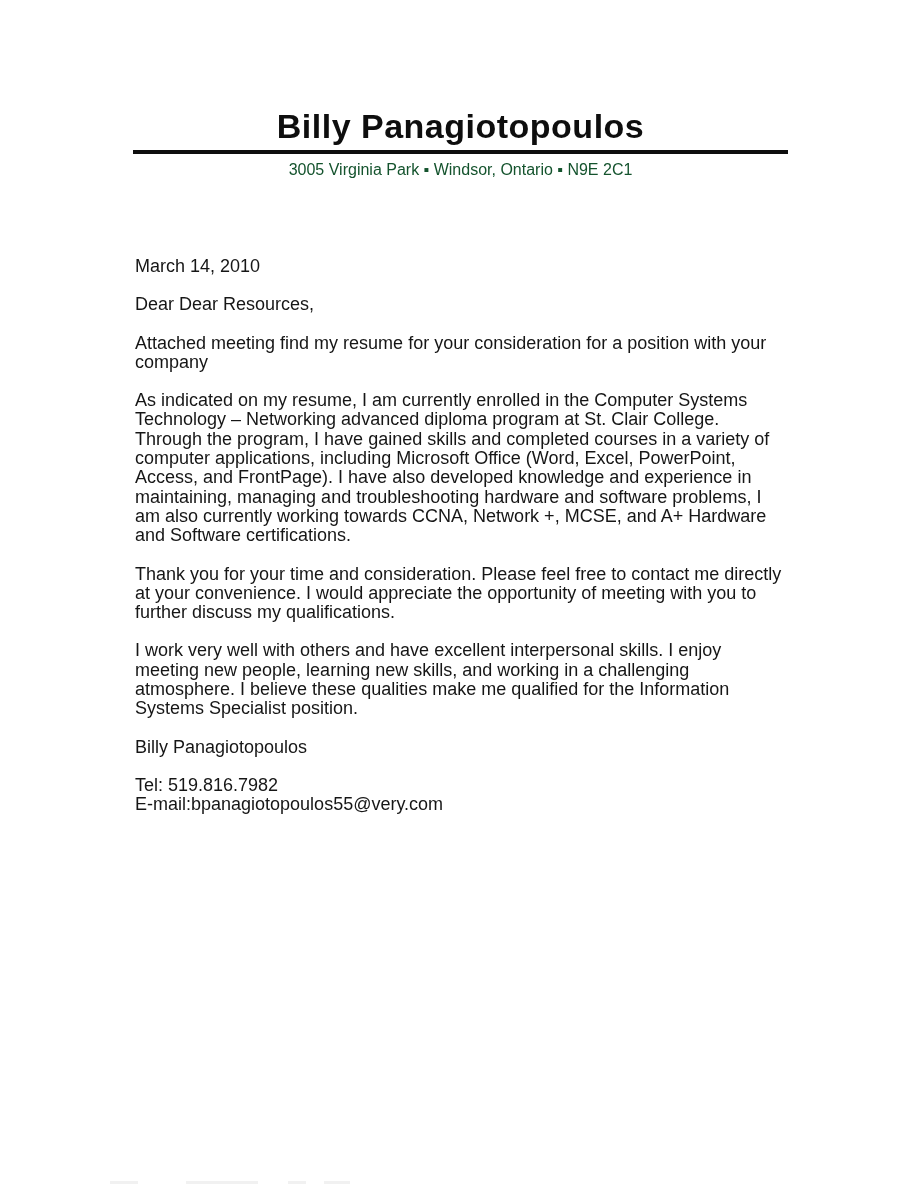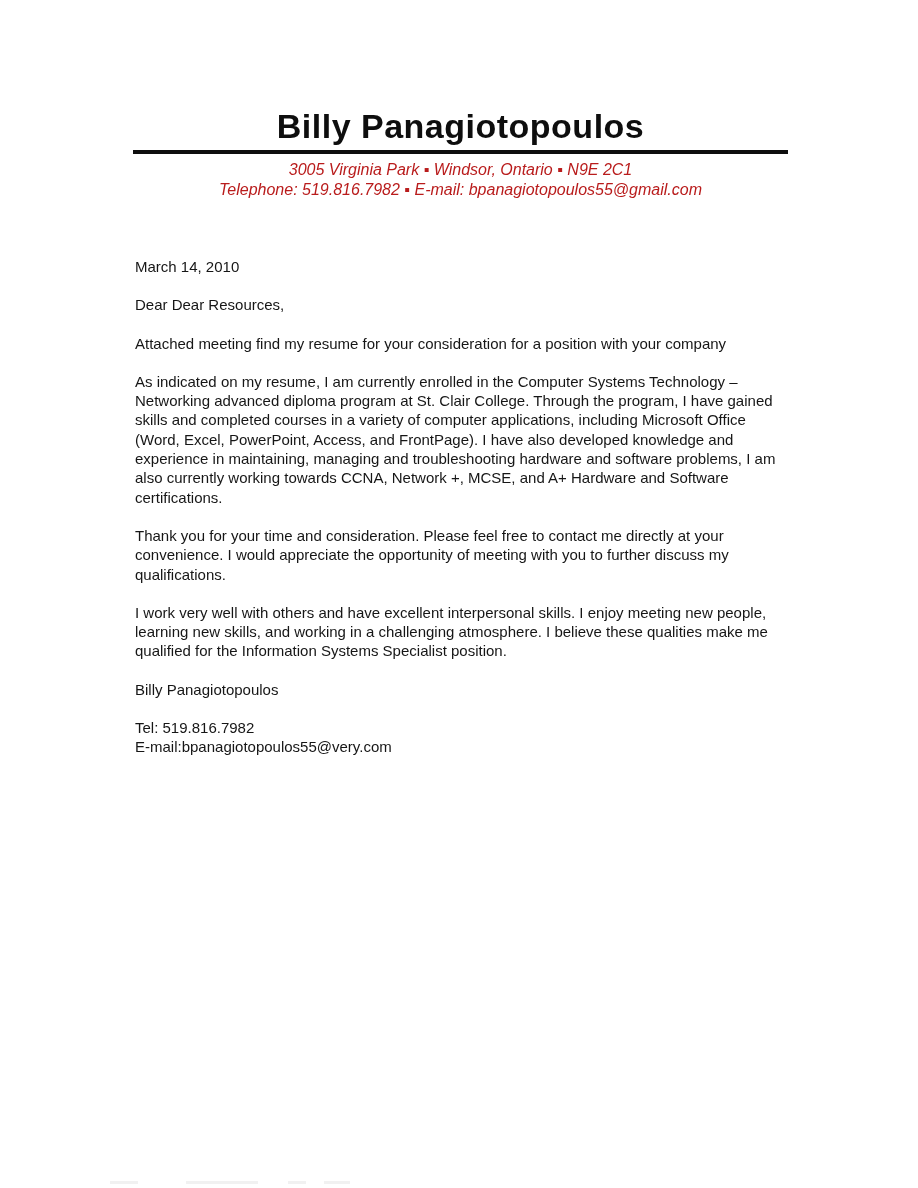--- a/index.html
+++ b/index.html
@@ -33,31 +33,30 @@
   }
   .letterhead .rule {
     height: 4px;
     background: #0e0e0e;
     margin: 4px 0 6px 0;
   }
   .letterhead .addr-line,
   .letterhead .contact-line {
     font-size: 16px;
     line-height: 19.5px;
-    color: #b91c1c;
+    color: #14532d;
     white-space: nowrap;
-    font-style: italic;
   }
   
   .letter {
     position: absolute;
     top: 257px;
     left: 135px;
     width: 652px;
-    font-size: 15px;
+    font-size: 18px;
     line-height: 19.3px;
     color: #161616;
   }
   .letter p {
     margin: 0 0 19px 0;
   }
   
   .scan-artifact {
     position: absolute;
     top: 1181px;
@@ -78,21 +77,20 @@
 </style>
 </head>
 <body>
 
 <div class="page">
 
   <div class="letterhead">
     <div class="name">Billy Panagiotopoulos</div>
     <div class="rule"></div>
     <div class="addr-line">3005 Virginia Park ▪ Windsor, Ontario ▪ N9E 2C1</div>
-    <div class="contact-line">Telephone: 519.816.7982 ▪ E-mail: bpanagiotopoulos55@gmail.com</div>
   </div>
 
   <div class="letter">
     <p>March 14, 2010</p>
     <p>Dear Dear Resources,</p>
     <p>Attached meeting find my resume for your consideration for a position with your company</p>
     <p>As indicated on my resume, I am currently enrolled in the Computer Systems Technology – Networking advanced diploma program at St. Clair College. Through the program, I have gained skills and completed courses in a variety of computer applications, including Microsoft Office (Word, Excel, PowerPoint, Access, and FrontPage). I have also developed knowledge and experience in maintaining, managing and troubleshooting hardware and software problems, I am also currently working towards CCNA, Network +, MCSE, and A+ Hardware and Software certifications.</p>
     <p>Thank you for your time and consideration. Please feel free to contact me directly at your convenience. I would appreciate the opportunity of meeting with you to further discuss my qualifications.</p>
     <p>I work very well with others and have excellent interpersonal skills. I enjoy meeting new people, learning new skills, and working in a challenging atmosphere. I believe these qualities make me qualified for the Information Systems Specialist position.</p>
     <p>Billy Panagiotopoulos</p>

